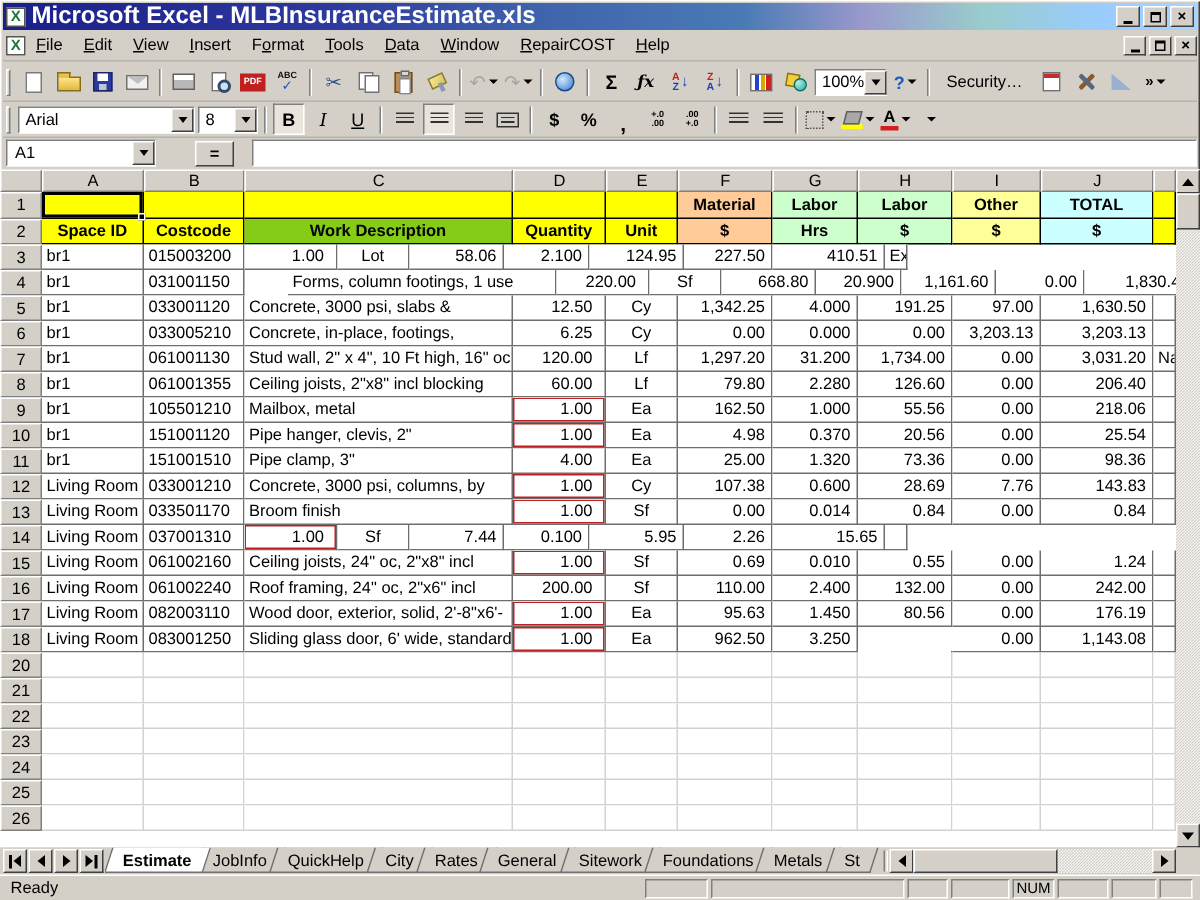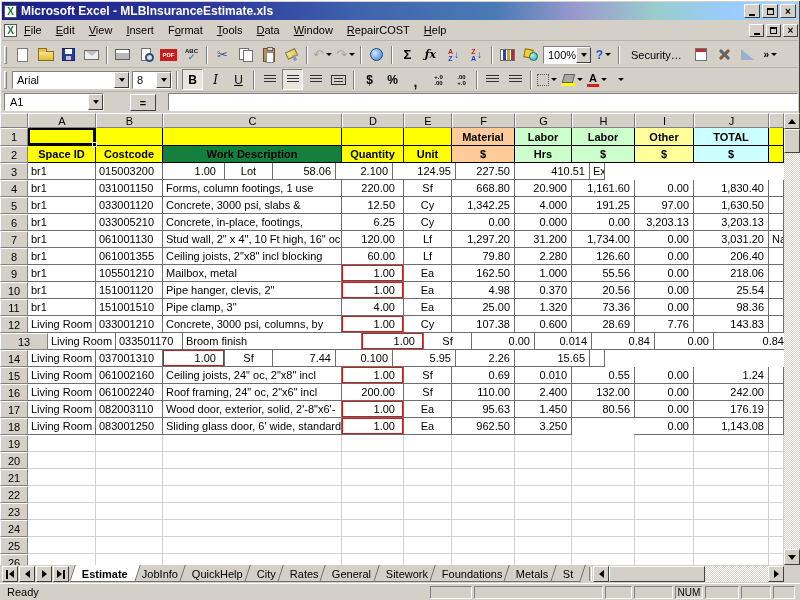--- a/index.html
+++ b/index.html
@@ -3,21 +3,21 @@
 <meta charset="utf-8">
 <style>
   html,body{margin:0;padding:0;background:#808080;}
   *{box-sizing:border-box;}
   .screen{position:relative;width:800px;height:600px;background:#D4D0C8;overflow:hidden;
     font-family:"Liberation Sans","DejaVu Sans",sans-serif;font-size:11px;color:#000;
     box-shadow:inset 1px 1px 0 #fff, inset -1px -1px 0 #404040;}
   
   .titlebar{position:absolute;left:2px;top:2px;right:2px;height:18px;display:flex;align-items:center;padding:0 2px;
     background:linear-gradient(90deg,#1a1f8a 0%,#2e3a9e 28%,#3f64ad 45%,#4a7ab5 62%,#9999cc 72%,#99cccc 82%,#99ccff 92%,#a8d4ff 100%);}
-  .titlebar .title{color:#fff;font-weight:bold;font-size:12px;margin-left:4px;white-space:nowrap;flex:1;overflow:hidden;}
+  .titlebar .title{color:#fff;font-weight:bold;font-size:16px;margin-left:4px;white-space:nowrap;flex:1;overflow:hidden;}
   .xlicon{width:13px;height:13px;background:#fff;border:1px solid #555;color:#1a7a3a;font-weight:bold;font-size:10px;
     display:flex;align-items:center;justify-content:center;flex:none;}
   .winbtn{width:16px;height:14px;background:#D4D0C8;border:1px solid;border-color:#fff #404040 #404040 #fff;
     margin-left:2px;display:flex;align-items:center;justify-content:center;font-size:10px;font-weight:bold;flex:none;}
   .glyph-min{width:6px;height:2px;background:#000;margin-top:7px;}
   .glyph-restore{width:7px;height:7px;border:1px solid #000;border-top-width:2px;}
   
   .menubar{position:absolute;left:2px;top:20px;right:2px;height:21px;display:flex;align-items:center;
     border-bottom:1px solid #b8b4ac;padding-left:2px;}
   .menu-item{padding:3px 7px;white-space:nowrap;}
@@ -470,21 +470,21 @@
         <div class="gc hc" style="width: 57px; background: rgb(204, 255, 204);">Labor</div>
         <div class="gc hc" style="width: 63px; background: rgb(204, 255, 204);">Labor</div>
         <div class="gc hc" style="width: 59px; background: rgb(255, 255, 153);">Other</div>
         <div class="gc hc" style="width: 75px; background: rgb(204, 255, 255);">TOTAL</div>
         <div class="gc hc" style="width: 15px; background: rgb(255, 255, 0);"></div>
       </div>
       <div class="grow r2">
         <div class="gc rh" style="width: 28px;">2</div>
         <div class="gc hc" style="width: 68px; background: rgb(255, 255, 0);">Space ID</div>
         <div class="gc hc" style="width: 67px; background: rgb(255, 255, 0);">Costcode</div>
-        <div class="gc hc" style="width: 179px; background: #15803d;">Work Description</div>
+        <div class="gc hc" style="width: 179px; background: #84cc16;">Work Description</div>
         <div class="gc hc" style="width: 62px; background: rgb(255, 255, 0);">Quantity</div>
         <div class="gc hc" style="width: 48px; background: rgb(255, 255, 0);">Unit</div>
         <div class="gc hc" style="width: 63px; background: rgb(255, 204, 153);">$</div>
         <div class="gc hc" style="width: 57px; background: rgb(204, 255, 204);">Hrs</div>
         <div class="gc hc" style="width: 63px; background: rgb(204, 255, 204);">$</div>
         <div class="gc hc" style="width: 59px; background: rgb(255, 255, 153);">$</div>
         <div class="gc hc" style="width: 75px; background: rgb(204, 255, 255);">$</div>
         <div class="gc hc" style="width: 15px; background: rgb(255, 255, 0);"></div>
       </div>
       <div class="grow dr">
@@ -497,21 +497,21 @@
         <div class="gc dc ar" style="width: 57px;">2.100</div>
         <div class="gc dc ar" style="width: 63px;">124.95</div>
         <div class="gc dc ar" style="width: 59px;">227.50</div>
         <div class="gc dc ar" style="width: 75px;">410.51</div>
         <div class="gc dc al" style="width: 15px;">Ex</div>
       </div>
       <div class="grow dr">
         <div class="gc rh" style="width: 28px;">4</div>
         <div class="gc dc al" style="width: 68px;">br1</div>
         <div class="gc dc al" style="width: 67px;">031001150</div>
-        <div class="gc dc al" style="width: 179px;">Forms, column footings, 1 use</div>
+        <div class="gc dc al" style="width: 179px; margin-left: 29px;">Forms, column footings, 1 use</div>
         <div class="gc dc ar qtypad" style="width: 62px;">220.00</div>
         <div class="gc dc ac" style="width: 48px;">Sf</div>
         <div class="gc dc ar" style="width: 63px;">668.80</div>
         <div class="gc dc ar" style="width: 57px;">20.900</div>
         <div class="gc dc ar" style="width: 63px;">1,161.60</div>
         <div class="gc dc ar" style="width: 59px;">0.00</div>
         <div class="gc dc ar" style="width: 75px;">1,830.40</div>
         <div class="gc dc al" style="width: 15px;"></div>
       </div>
       <div class="grow dr">
@@ -620,21 +620,21 @@
         <div class="gc dc ar qtypad redbox" style="width: 62px;">1.00</div>
         <div class="gc dc ac" style="width: 48px;">Cy</div>
         <div class="gc dc ar" style="width: 63px;">107.38</div>
         <div class="gc dc ar" style="width: 57px;">0.600</div>
         <div class="gc dc ar" style="width: 63px;">28.69</div>
         <div class="gc dc ar" style="width: 59px;">7.76</div>
         <div class="gc dc ar" style="width: 75px;">143.83</div>
         <div class="gc dc al" style="width: 15px;"></div>
       </div>
       <div class="grow dr">
-        <div class="gc rh" style="width: 48px;">13</div>
+        <div class="gc rh" style="width: 28px;">13</div>
         <div class="gc dc al" style="width: 68px;">Living Room</div>
         <div class="gc dc al" style="width: 67px;">033501170</div>
         <div class="gc dc al" style="width: 179px;">Broom finish</div>
         <div class="gc dc ar qtypad redbox" style="width: 62px;">1.00</div>
         <div class="gc dc ac" style="width: 48px;">Sf</div>
         <div class="gc dc ar" style="width: 63px;">0.00</div>
         <div class="gc dc ar" style="width: 57px;">0.014</div>
         <div class="gc dc ar" style="width: 63px;">0.84</div>
         <div class="gc dc ar" style="width: 59px;">0.00</div>
         <div class="gc dc ar" style="width: 75px;">0.84</div>
@@ -701,34 +701,20 @@
         <div class="gc dc al" style="width: 67px;">083001250</div>
         <div class="gc dc al" style="width: 179px;">Sliding glass door, 6' wide, standard</div>
         <div class="gc dc ar qtypad redbox" style="width: 62px;">1.00</div>
         <div class="gc dc ac" style="width: 48px;">Ea</div>
         <div class="gc dc ar" style="width: 63px;">962.50</div>
         <div class="gc dc ar" style="width: 57px;">3.250</div>
         <div class="gc dc ar" style="width: 63px; margin-top: 16px;">180.58</div>
         <div class="gc dc ar" style="width: 59px;">0.00</div>
         <div class="gc dc ar" style="width: 75px;">1,143.08</div>
         <div class="gc dc al" style="width: 15px;"></div>
-      </div>
-      <div class="grow er">
-        <div class="gc rh" style="width: 28px;">19</div>
-        <div class="gc ec" style="width: 68px;"></div>
-        <div class="gc ec" style="width: 67px;"></div>
-        <div class="gc ec" style="width: 179px;"></div>
-        <div class="gc ec" style="width: 62px;"></div>
-        <div class="gc ec" style="width: 48px;"></div>
-        <div class="gc ec" style="width: 63px;"></div>
-        <div class="gc ec" style="width: 57px;"></div>
-        <div class="gc ec" style="width: 63px;"></div>
-        <div class="gc ec" style="width: 59px;"></div>
-        <div class="gc ec" style="width: 75px;"></div>
-        <div class="gc ec" style="width: 15px;"></div>
       </div>
       <div class="grow er">
         <div class="gc rh" style="width: 28px;">20</div>
         <div class="gc ec" style="width: 68px;"></div>
         <div class="gc ec" style="width: 67px;"></div>
         <div class="gc ec" style="width: 179px;"></div>
         <div class="gc ec" style="width: 62px;"></div>
         <div class="gc ec" style="width: 48px;"></div>
         <div class="gc ec" style="width: 63px;"></div>
         <div class="gc ec" style="width: 57px;"></div>

